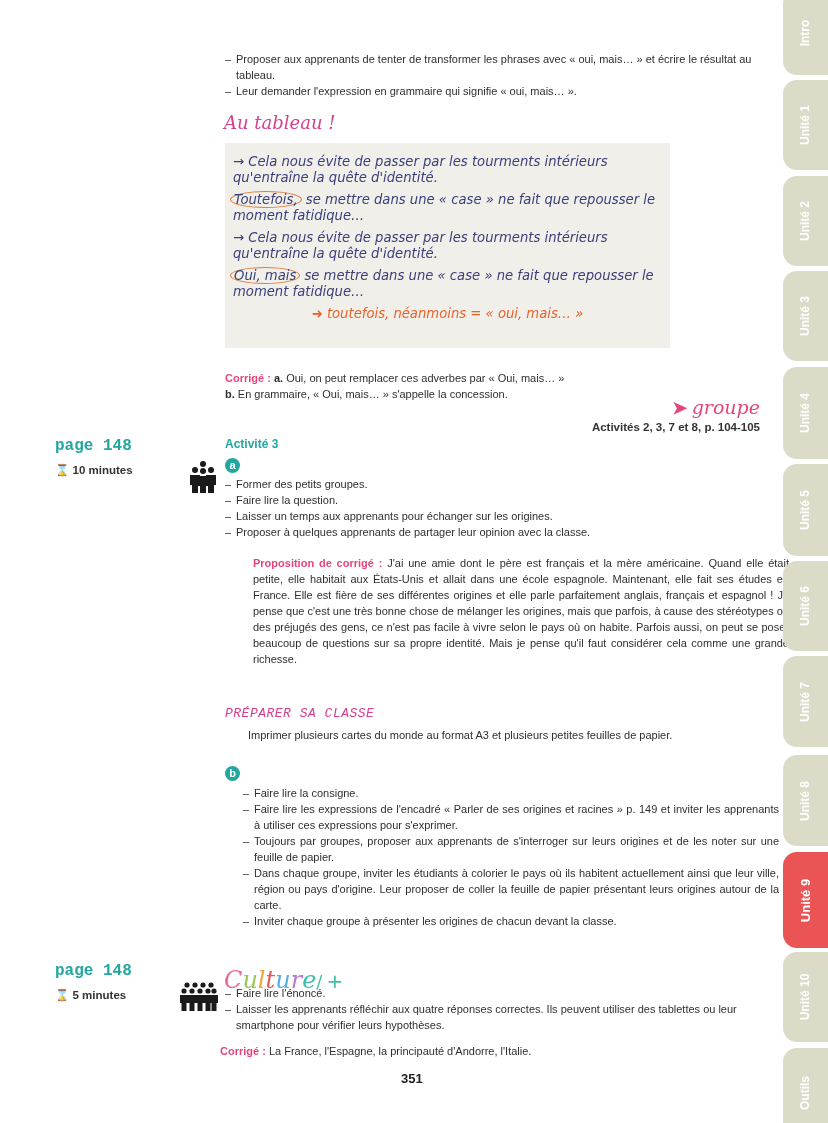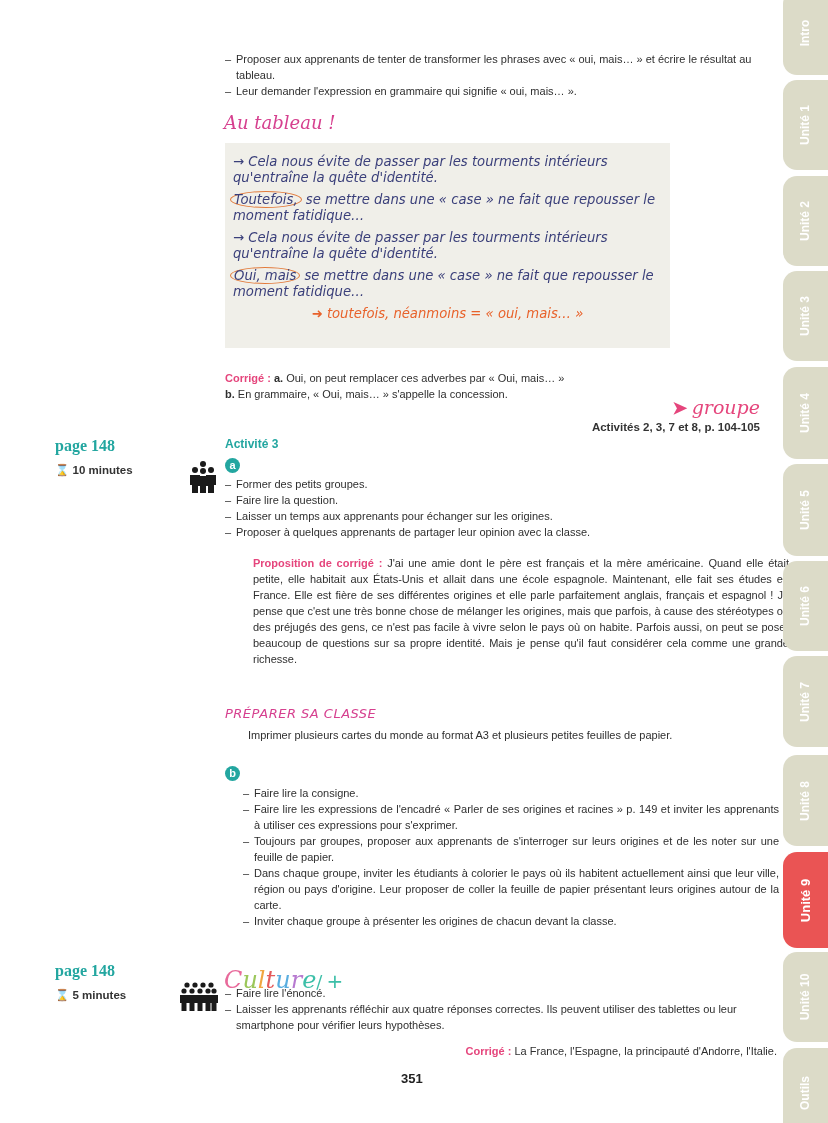--- a/index.html
+++ b/index.html
@@ -28,21 +28,21 @@
     }
     .board p { margin: 0 0 6px 0; }
     .board .circled {
       border: 1.2px solid #e27b3c; border-radius: 50%;
       padding: 0 3px; margin-left: -3px;
     }
     .board .conclusion { color: #e8622b; text-align: center; margin-top: 4px; }
 
     .pink { color: #e5457c; font-weight: bold; }
     .page-ref {
-      font-family: Liberation Serif, serif; font-weight: bold;
+      font-family: Liberation Mono, monospace; font-weight: bold;
       color: #23a6a0; font-size: 16px;
     }
     .duration { font-size: 11.5px; color: #333; font-weight: bold; }
     .activity-title { font-size: 12px; font-weight: bold; color: #23a6a0; }
     .badge {
       display: inline-block; width: 15px; height: 15px; border-radius: 50%;
       background: #23a6a0; color: #fff; font-size: 11px; font-weight: bold;
       text-align: center; line-height: 14px;
     }
     .prep-title {
@@ -127,21 +127,21 @@
   <li>Former des petits groupes.</li>
   <li>Faire lire la question.</li>
   <li>Laisser un temps aux apprenants pour échanger sur les origines.</li>
   <li>Proposer à quelques apprenants de partager leur opinion avec la classe.</li>
 </ul>
 
 <div class="abs body-text justify" style="left:225px; top:555px; width:536px;">
   <span class="pink">Proposition de corrigé :</span><span> J'ai une amie dont le père est français et la mère américaine. Quand elle était petite, elle habitait aux États-Unis et allait dans une école espagnole. Maintenant, elle fait ses études en France. Elle est fière de ses différentes origines et elle parle parfaitement anglais, français et espagnol ! Je pense que c'est une très bonne chose de mélanger les origines, mais que parfois, à cause des stéréotypes ou des préjugés des gens, ce n'est pas facile à vivre selon le pays où on habite. Parfois aussi, on peut se poser beaucoup de questions sur sa propre identité. Mais je pense qu'il faut considérer cela comme une grande richesse.</span>
 </div>
 
-<div class="abs prep-title" style="left:225px; top:706px;">PRÉPARER SA CLASSE</div>
+<div class="abs prep-title" style="left:225px; top:706px;font-family:Liberation Mono, monospace;">PRÉPARER SA CLASSE</div>
 <div class="abs body-text" style="left:248px; top:727px; width:460px;">Imprimer plusieurs cartes du monde au format A3 et plusieurs petites feuilles de papier.</div>
 
 <div class="abs badge" style="left:225px; top:766px;">b</div>
 <ul class="abs body-text dash-list justify" style="left:215px; top:785px; width:536px;">
   <li>Faire lire la consigne.</li>
   <li>Faire lire les expressions de l'encadré « Parler de ses origines et racines » p. 149 et inviter les apprenants à utiliser ces expressions pour s'exprimer.</li>
   <li>Toujours par groupes, proposer aux apprenants de s'interroger sur leurs origines et de les noter sur une feuille de papier.</li>
   <li>Dans chaque groupe, inviter les étudiants à colorier le pays où ils habitent actuellement ainsi que leur ville, région ou pays d'origine. Leur proposer de coller la feuille de papier présentant leurs origines autour de la carte.</li>
   <li>Inviter chaque groupe à présenter les origines de chacun devant la classe.</li>
 </ul>
@@ -174,21 +174,21 @@
 
 <div class="abs culture-title" style="left:224px; top:952px;margin-top:14px;">
   <span style="color:#e86a9b;">C</span><span style="color:#9bc75a;">u</span><span style="color:#f0a640;">l</span><span style="color:#e45a5a;">t</span><span style="color:#5aaee0;">u</span><span style="color:#b77ad0;">r</span><span style="color:#3cbfa8;">e</span><span style="color:#3cbfa8; font-size:18px; font-style:normal;">∕</span><span style="color:#3cbfa8; font-style:normal; font-family:'DejaVu Sans', sans-serif; font-size:20px; margin-left:4px;">+</span>
 </div>
 
 <ul class="abs body-text dash-list" style="left:225px; top:985px; width:540px;">
   <li>Faire lire l'énoncé.</li>
   <li>Laisser les apprenants réfléchir aux quatre réponses correctes. Ils peuvent utiliser des tablettes ou leur smartphone pour vérifier leurs hypothèses.</li>
 </ul>
 
-<div class="abs body-text" style="left:237px; top:1043px; width:540px;text-align:right;">
+<div class="abs body-text" style="left:220px; top:1043px; width:540px;">
   <span class="pink">Corrigé :</span><span> La France, l'Espagne, la principauté d'Andorre, l'Italie.</span>
 </div>
 
 <div class="abs" style="left:401px; top:1071px; font-size:13px; font-weight:bold; color:#222;">351</div>
 
 <div class="tabs">
   <div class="tab" style="top:-10px; height:85px;">
       <span>Intro</span>
     </div>
   <div class="tab" style="top:80px; height:90px;">

